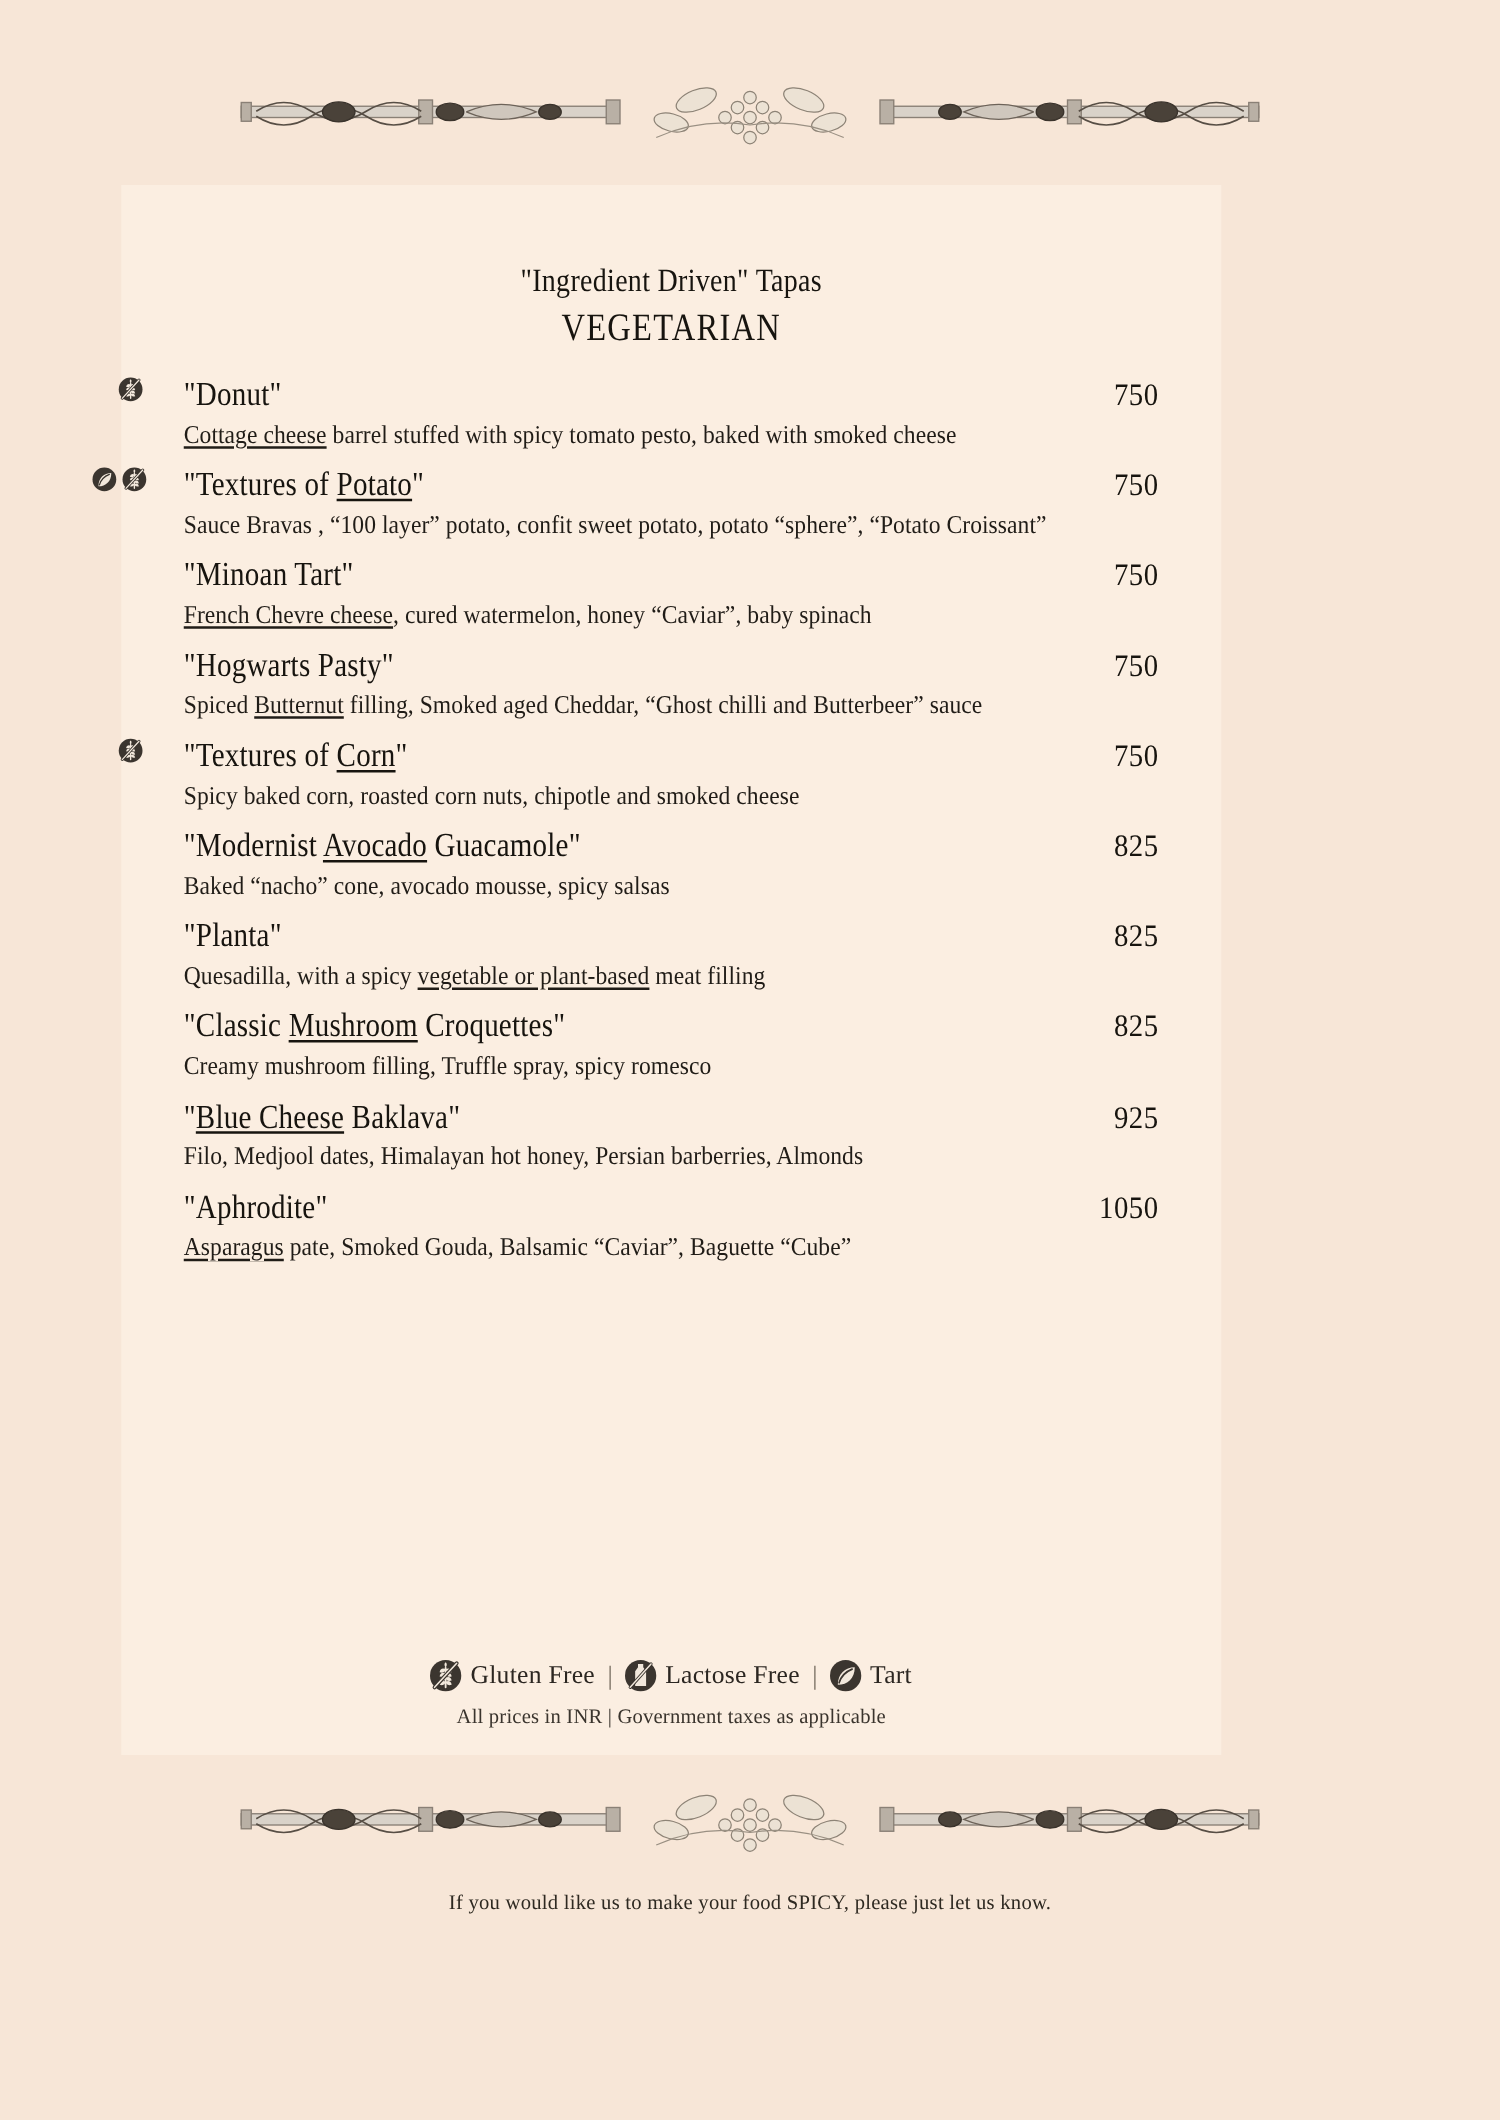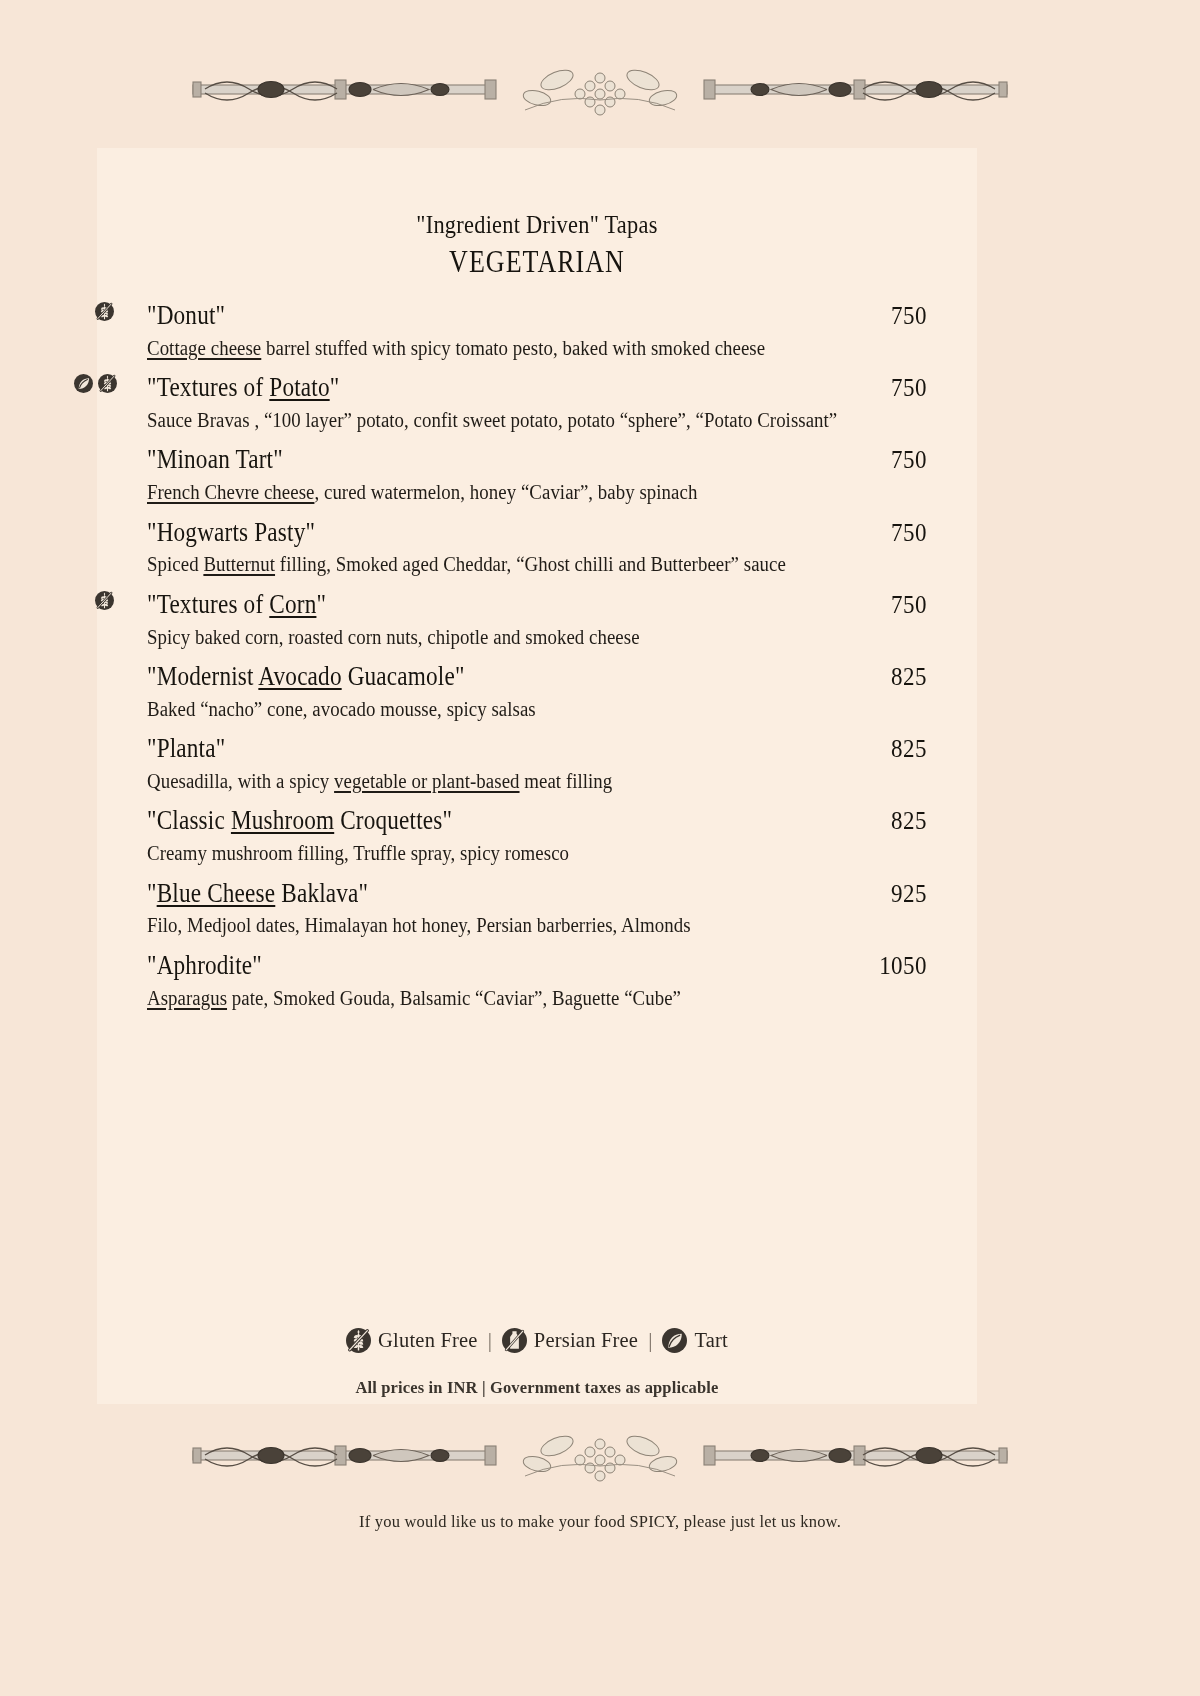--- a/index.html
+++ b/index.html
@@ -157,26 +157,25 @@
     justify-content: center;
     align-items: center;
     gap: 7px;
     font-size: 20px;
     color: #2b2621;
   }
   .legend-row .diet-icon { width: 25px; height: 25px; }
   .legend-label { font-size: 20.5px; letter-spacing: 0.2px; }
   .legend-sep { color: #7a6f63; font-size: 21px; margin: 0 3px; }
   .legend-note {
-    margin-top: 25px;
+    margin-top: 10px;
     text-align: center;
     font-size: 16.5px;
     color: #3a342d;
     letter-spacing: 0.15px;
-    font-weight: bold;
   }
 
   
   .footer-note {
     position: absolute;
     left: 0;
     top: 1512px;
     width: 1200px;
     text-align: center;
     font-size: 16.5px;
@@ -416,21 +415,21 @@
           <span class="legend-sep">|</span>
           <span class="diet-icon" style="width: 25px; height: 25px;">
             <svg width="25" height="25" viewBox="0 0 24 24">
               <g stroke="#f2e8dc" stroke-width="1.1" fill="none" stroke-linecap="round">
                 <path d="M10 3h4v2.5l2.2 3.2V20H7.8V8.7L10 5.5Z" fill="#f2e8dc" stroke="none"></path>
                 <line x1="4" y1="21" x2="20" y2="3" stroke="#3b352f" stroke-width="2.4"></line>
                 <line x1="4" y1="21" x2="20" y2="3" stroke="#f2e8dc" stroke-width="1.1"></line>
               </g>
             </svg>
           </span>
-          <span class="legend-label">Persian Free</span>
+          <span class="legend-label">Lactose Free</span>
           <span class="legend-sep">|</span>
           <span class="diet-icon" style="width: 25px; height: 25px;">
             <svg width="25" height="25" viewBox="0 0 24 24">
               <g stroke="#f2e8dc" stroke-width="1.1" fill="none" stroke-linecap="round">
                 <path d="M19 5.5C19 14 13.5 19 6 19 6 10.5 11.5 5.5 19 5.5Z" fill="#f2e8dc" stroke="none"></path>
                 <path d="M17 7C12 9 8.5 12.5 7 17.5" stroke="#3b352f" stroke-width="1.3"></path>
               </g>
             </svg>
           </span>
           <span class="legend-label">Tart</span>

